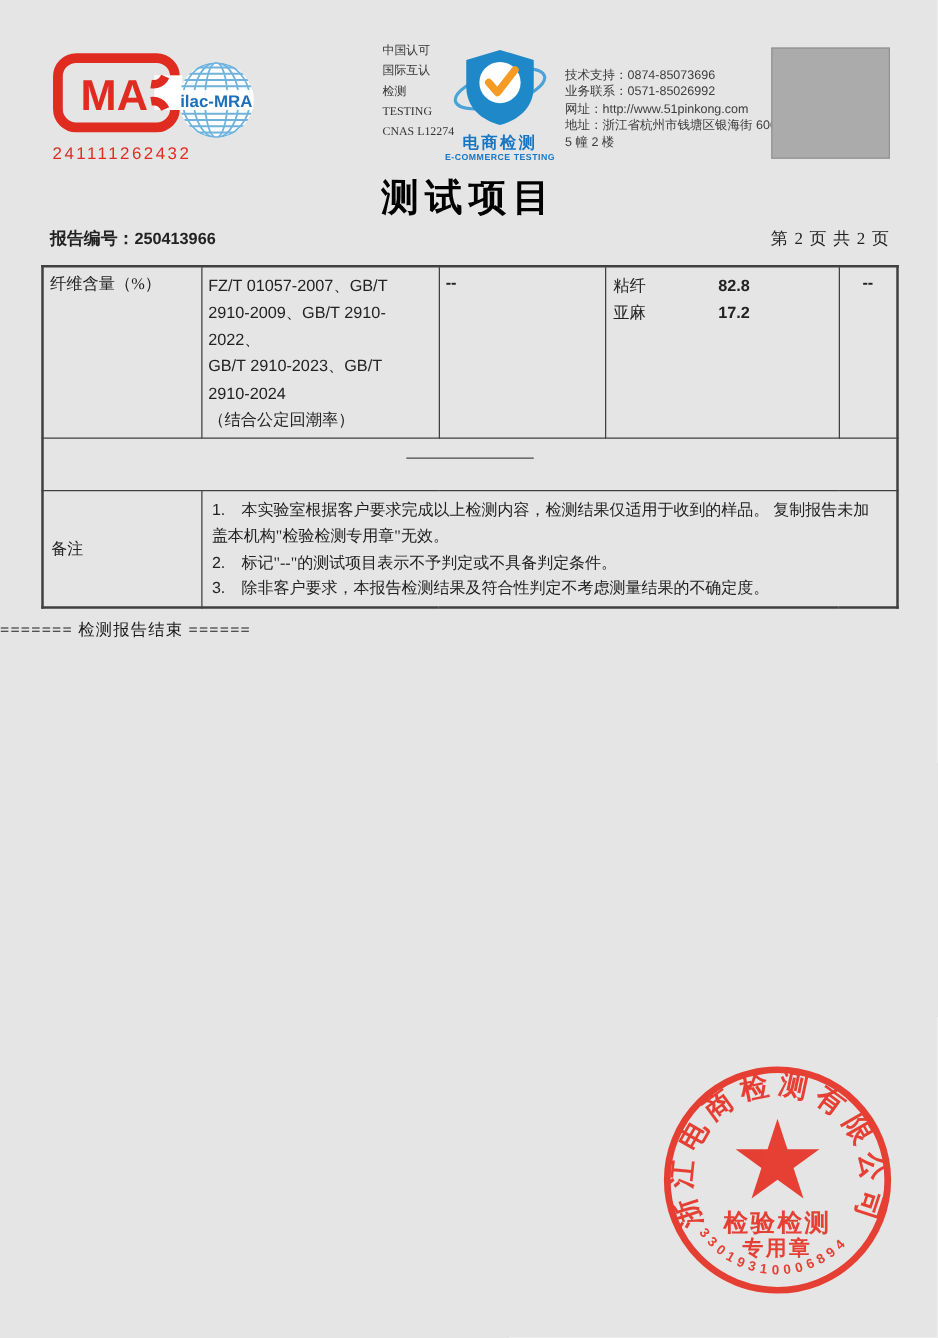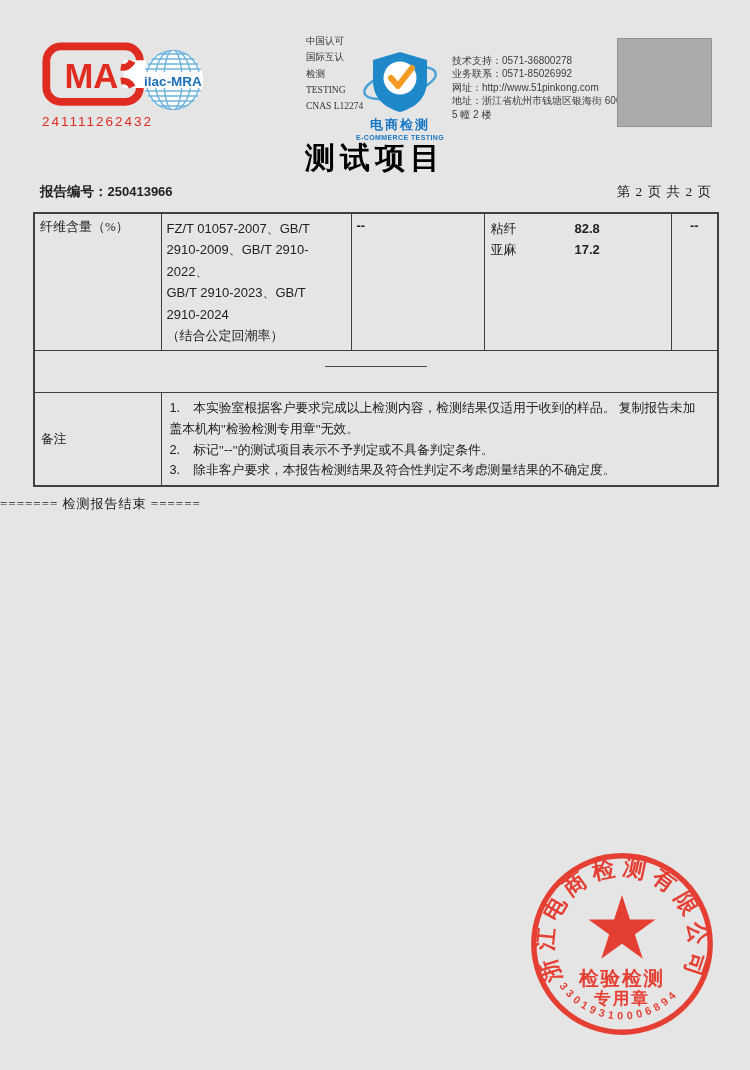--- a/index.html
+++ b/index.html
@@ -6,21 +6,21 @@
   body { background:#ffffff; font-family:"Liberation Serif","DejaVu Serif",serif; color:#222; }
   .page { position:relative; width:750px; height:1070px; background:#e5e5e5; overflow:hidden; margin:0 auto; }
 
   
   .cma { position:absolute; left:42px; top:42px; width:104px; text-align:center; }
   .cma-number { margin-top:2px; color:#e02b20; font-family:"Liberation Sans",sans-serif;
                 font-size:13.5px; font-weight:normal; letter-spacing:2px; white-space:nowrap; }
   .ilac { position:absolute; left:141px; top:48px; }
   .cnas { position:absolute; left:212px; top:54px; }
   .accred { position:absolute; left:306px; top:33px; font-size:9.5px; line-height:16.3px; color:#333; }
-  .ecom { position:absolute; left:352px; top:48px; width:96px; text-align:center; }
+  .ecom { position:absolute; left:352px; top:36px; width:96px; text-align:center; }
   .ecom-cn { color:#1777c4; font-weight:bold; font-size:13px; letter-spacing:2px; margin-top:-2px; }
   .ecom-en { color:#1777c4; font-size:7px; font-family:"Liberation Sans",sans-serif; font-weight:bold; letter-spacing:.4px; }
   .contact { position:absolute; left:452px; top:54px; font-size:10px; line-height:13.4px; color:#3c3c3c;
              font-family:"Liberation Sans",sans-serif; }
   .graybox { position:absolute; left:617px; top:38px; width:95px; height:89px; background:#ababab; border:1px solid #929292; }
 
   
   .title { position:absolute; top:138px; left:0; width:100%; text-align:center;
            font-size:30px; font-weight:bold; letter-spacing:5px; color:#000; }
   .report-row { position:absolute; top:182px; left:40px; right:38px; display:flex;
@@ -117,21 +117,21 @@
       <ellipse cx="41" cy="35" rx="37" ry="13" fill="none" stroke="#4aa3d8" stroke-width="2.5" transform="rotate(-16 41 35)"></ellipse>
       <path d="M 41 4 L 68 12 V 33 C 68 50 56 60 41 64 C 26 60 14 50 14 33 V 12 Z" fill="#1e88c9"></path>
       <circle cx="41" cy="30" r="16.5" fill="#ffffff"></circle>
       <path d="M 32 30 L 39 38 L 53 20" fill="none" stroke="#f59a23" stroke-width="6" stroke-linecap="round" stroke-linejoin="round"></path>
     </svg>
     <div class="ecom-cn">电商检测</div>
     <div class="ecom-en">E-COMMERCE TESTING</div>
   </div>
 
   <div class="contact">
-    <div>技术支持：0571-36800278</div>
+    <div>技术支持：0874-85073696</div>
     <div>业务联系：0571-85026992</div>
     <div>网址：http://www.51pinkong.com</div>
     <div>地址：浙江省杭州市钱塘区银海街 600 号</div>
     <div>5 幢 2 楼</div>
   </div>
 
   <div class="graybox"></div>
 
   <div class="title">测试项目</div>
 

